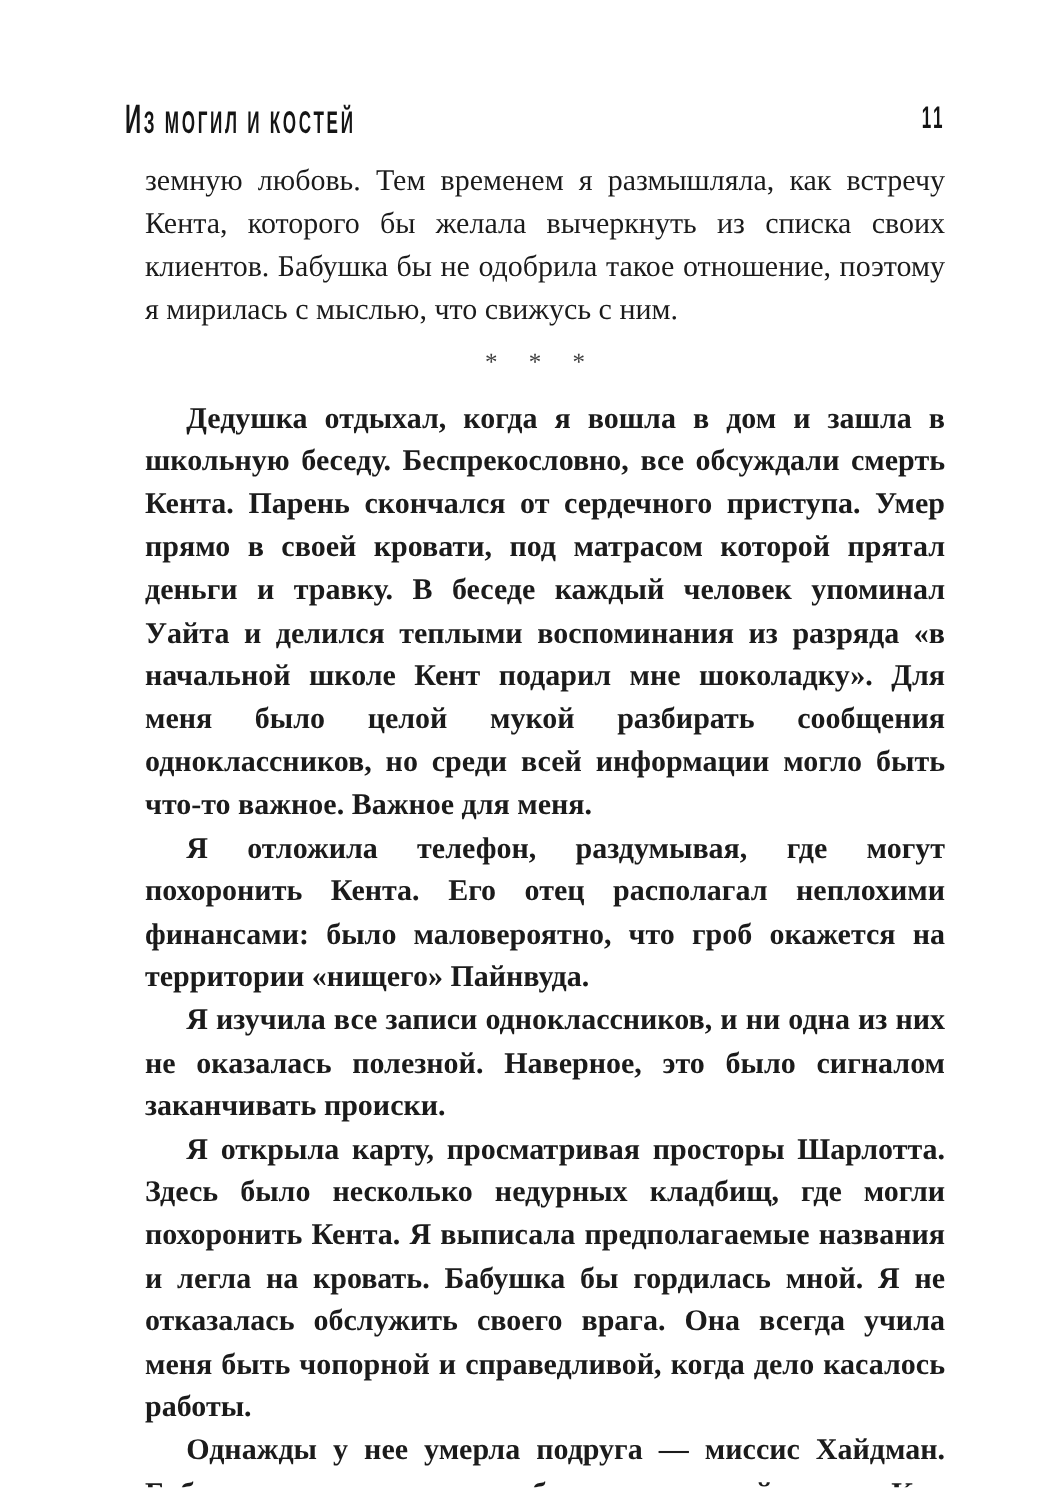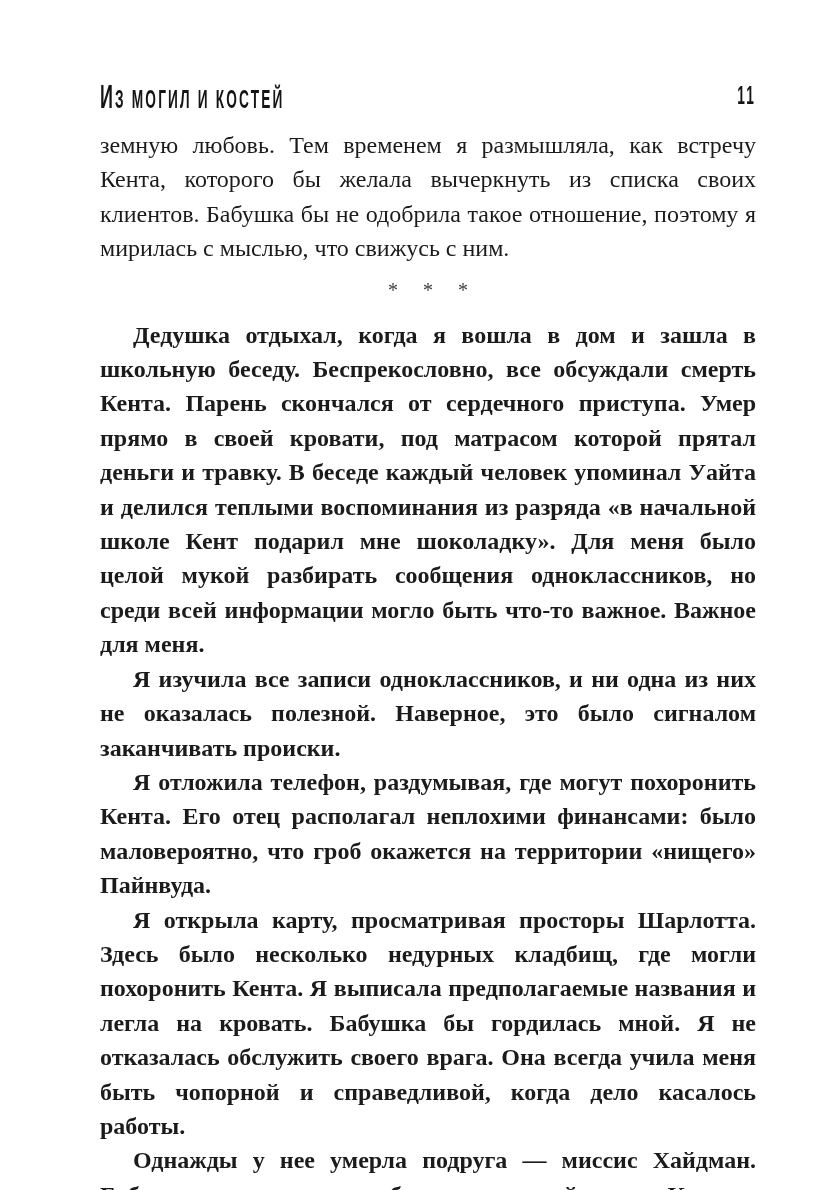--- a/index.html
+++ b/index.html
@@ -52,20 +52,21 @@
     letter-spacing: 3px;
     transform: scale(0.72, 1.32);
     transform-origin: right top;
   }
 
   .body-text p {
     font-size: 24px;
     line-height: 34.4px;
     text-align: justify;
     hyphens: auto;
+    margin-left: 16px;
     -webkit-hyphens: auto;
   }
   .body-text p.indent { text-indent: 33px; font-weight: bold; }
 
   .separator {
     text-align: center;
     font-size: 20px;
     letter-spacing: 10px;
     padding-left: 10px; 
     color: #3d3d3d;
@@ -81,20 +82,20 @@
 
     <header class="page-header">
       <span class="running-title">Из могил и костей</span>
       <span class="page-number">11</span>
     </header>
 
     <section class="body-text" id="body-text">
         <p class="">земную любовь. Тем временем я размышляла, как встречу Кента, которого бы желала вычеркнуть из списка своих клиентов. Бабушка бы не одобрила такое отношение, поэтому я мирилась с мыслью, что свижусь с ним.</p>
         <div class="separator">* * *</div>
         <p class="indent">Дедушка отдыхал, когда я вошла в дом и зашла в школьную беседу. Беспрекословно, все обсуждали смерть Кента. Парень скончался от сердечного приступа. Умер прямо в своей кровати, под матрасом которой прятал деньги и травку. В беседе каждый человек упоминал Уайта и делился теплыми воспоминания из разряда «в начальной школе Кент подарил мне шоколадку». Для меня было целой мукой разбирать сообщения одноклассников, но среди всей информации могло быть что-то важное. Важное для меня.</p>
+        <p class="indent">Я отложила телефон, раздумывая, где могут похоронить Кента. Его отец располагал неплохими финансами: было маловероятно, что гроб окажется на территории «нищего» Пайнвуда.</p>
         <p class="indent">Я изучила все записи одноклассников, и ни одна из них не оказалась полезной. Наверное, это было сигналом заканчивать происки.</p>
-        <p class="indent">Я отложила телефон, раздумывая, где могут похоронить Кента. Его отец располагал неплохими финансами: было маловероятно, что гроб окажется на территории «нищего» Пайнвуда.</p>
         <p class="indent">Я открыла карту, просматривая просторы Шарлотта. Здесь было несколько недурных кладбищ, где могли похоронить Кента. Я выписала предполагаемые названия и легла на кровать. Бабушка бы гордилась мной. Я не отказалась обслужить своего врага. Она всегда учила меня быть чопорной и справедливой, когда дело касалось работы.</p>
         <p class="indent">Однажды у нее умерла подруга — миссис Хайдман. Бабушка приняла это с небывалым спокойствием. Как она сказала: «Все мы окажемся в Чистилище. У каждого своя линия жизни». Это был единственный случай, когда бабушка не воскресила мертвого. Она знала миссис Хайдман с пеленок. У ее подруги не осталось близких людей, кроме бабушки, поэтому прощаться было не с кем.</p>
       </section>
 
   </div>
 </div>
 
 </body></html>

